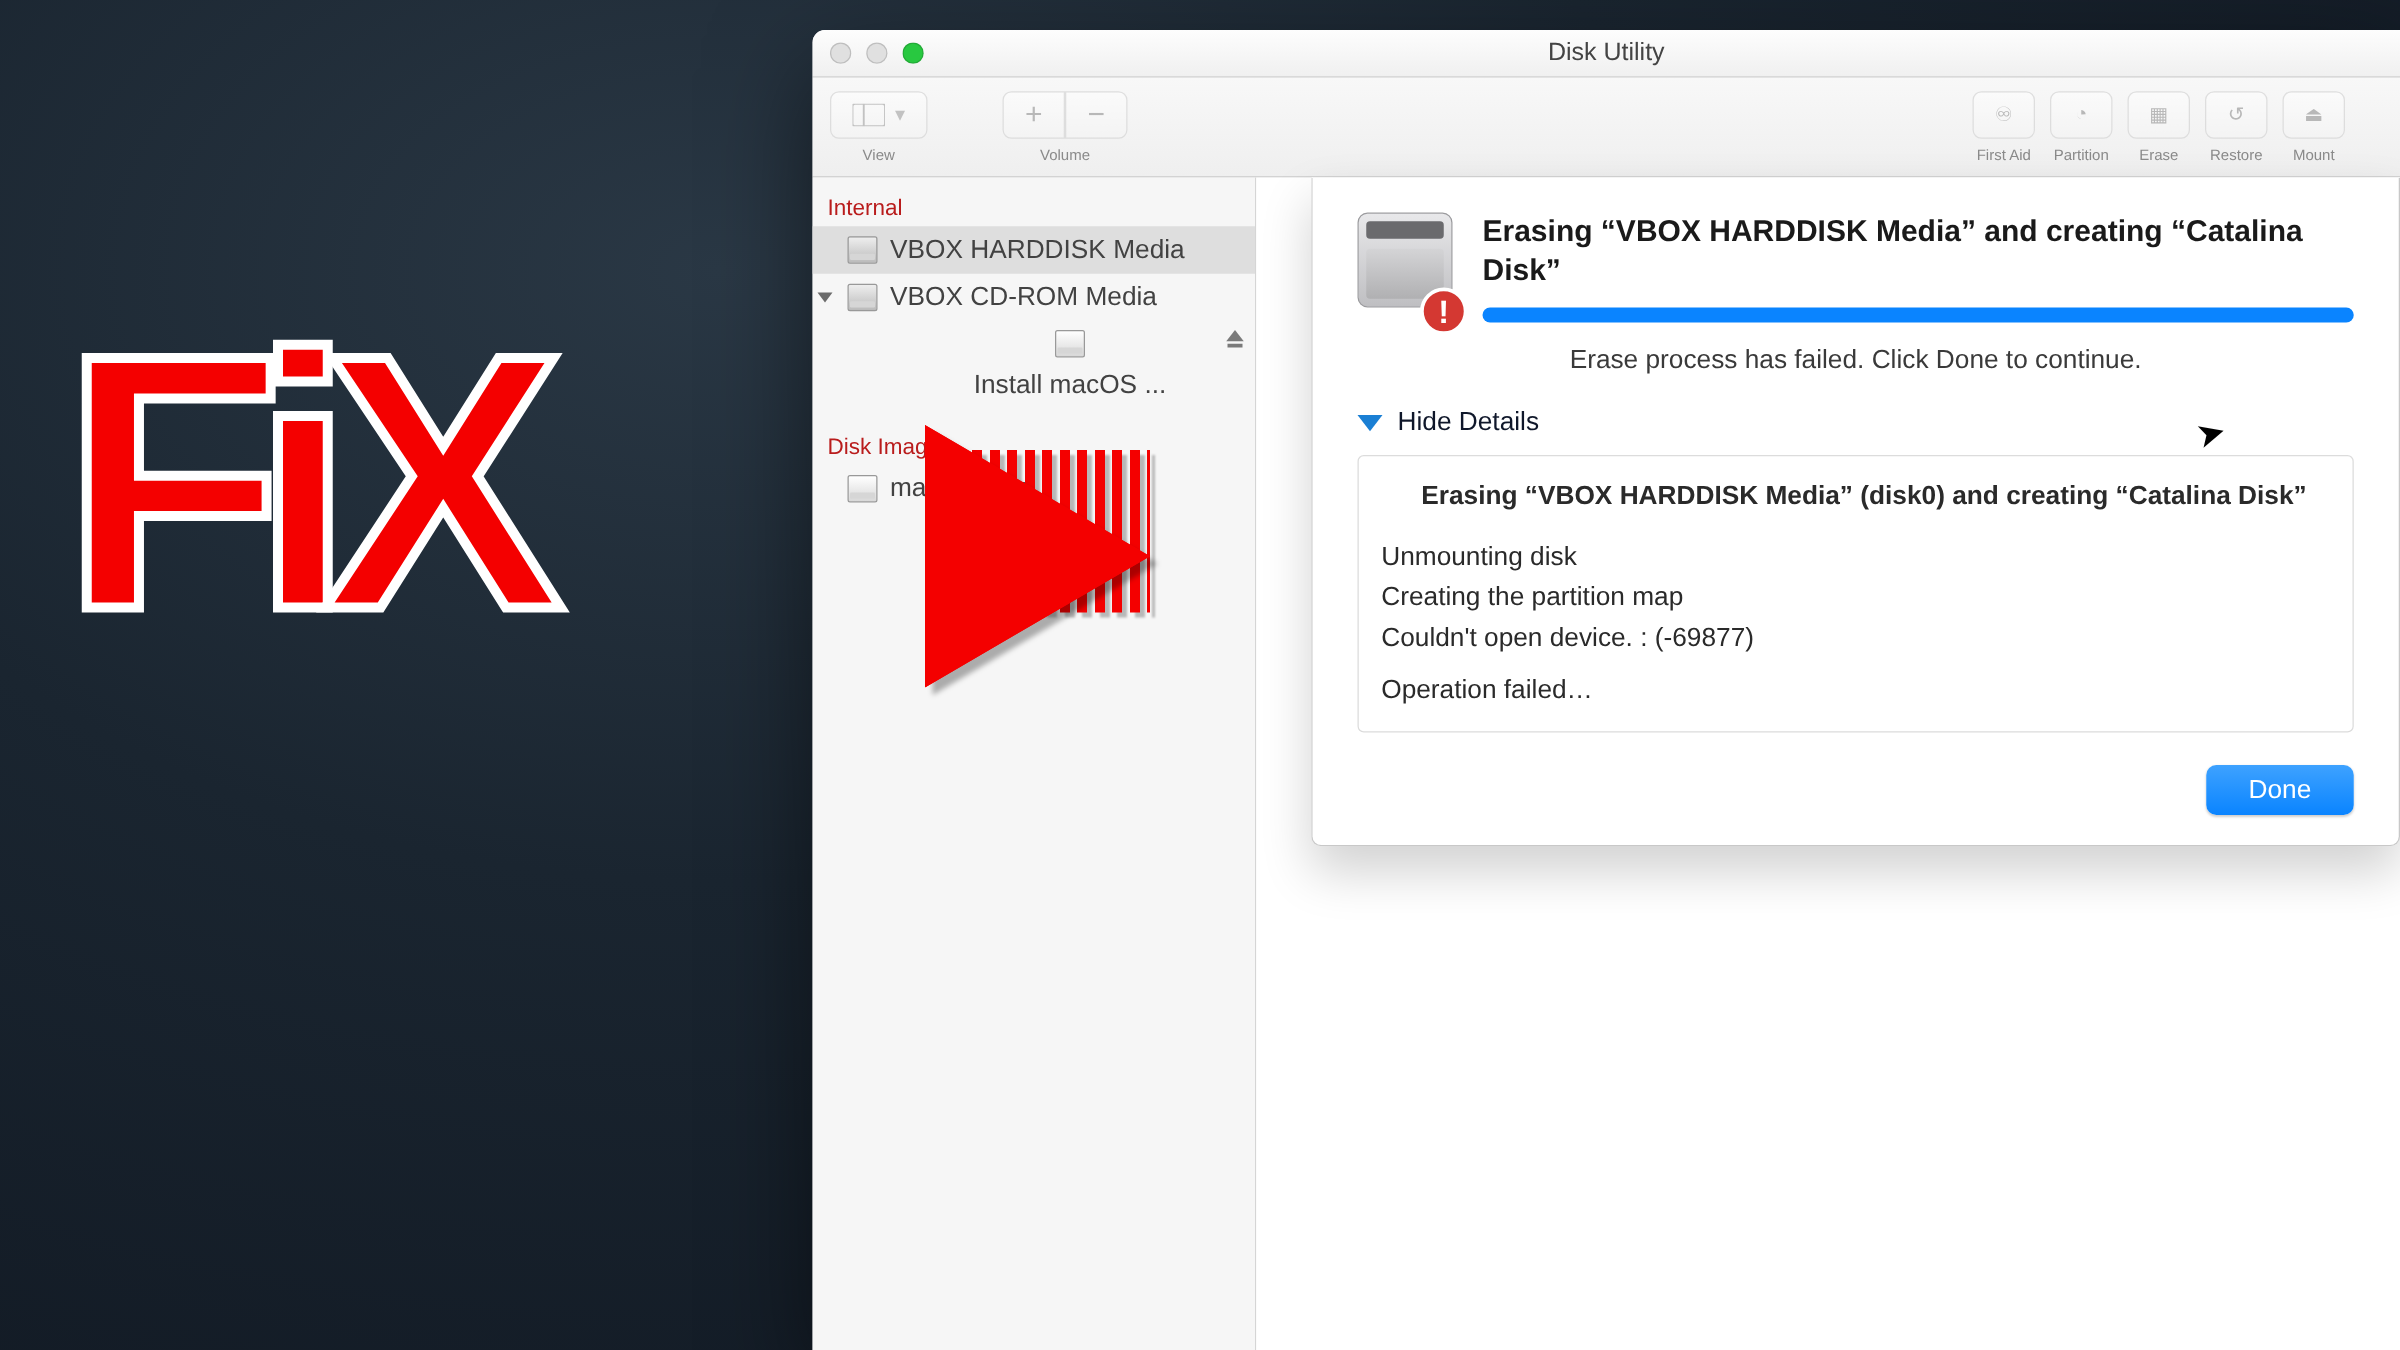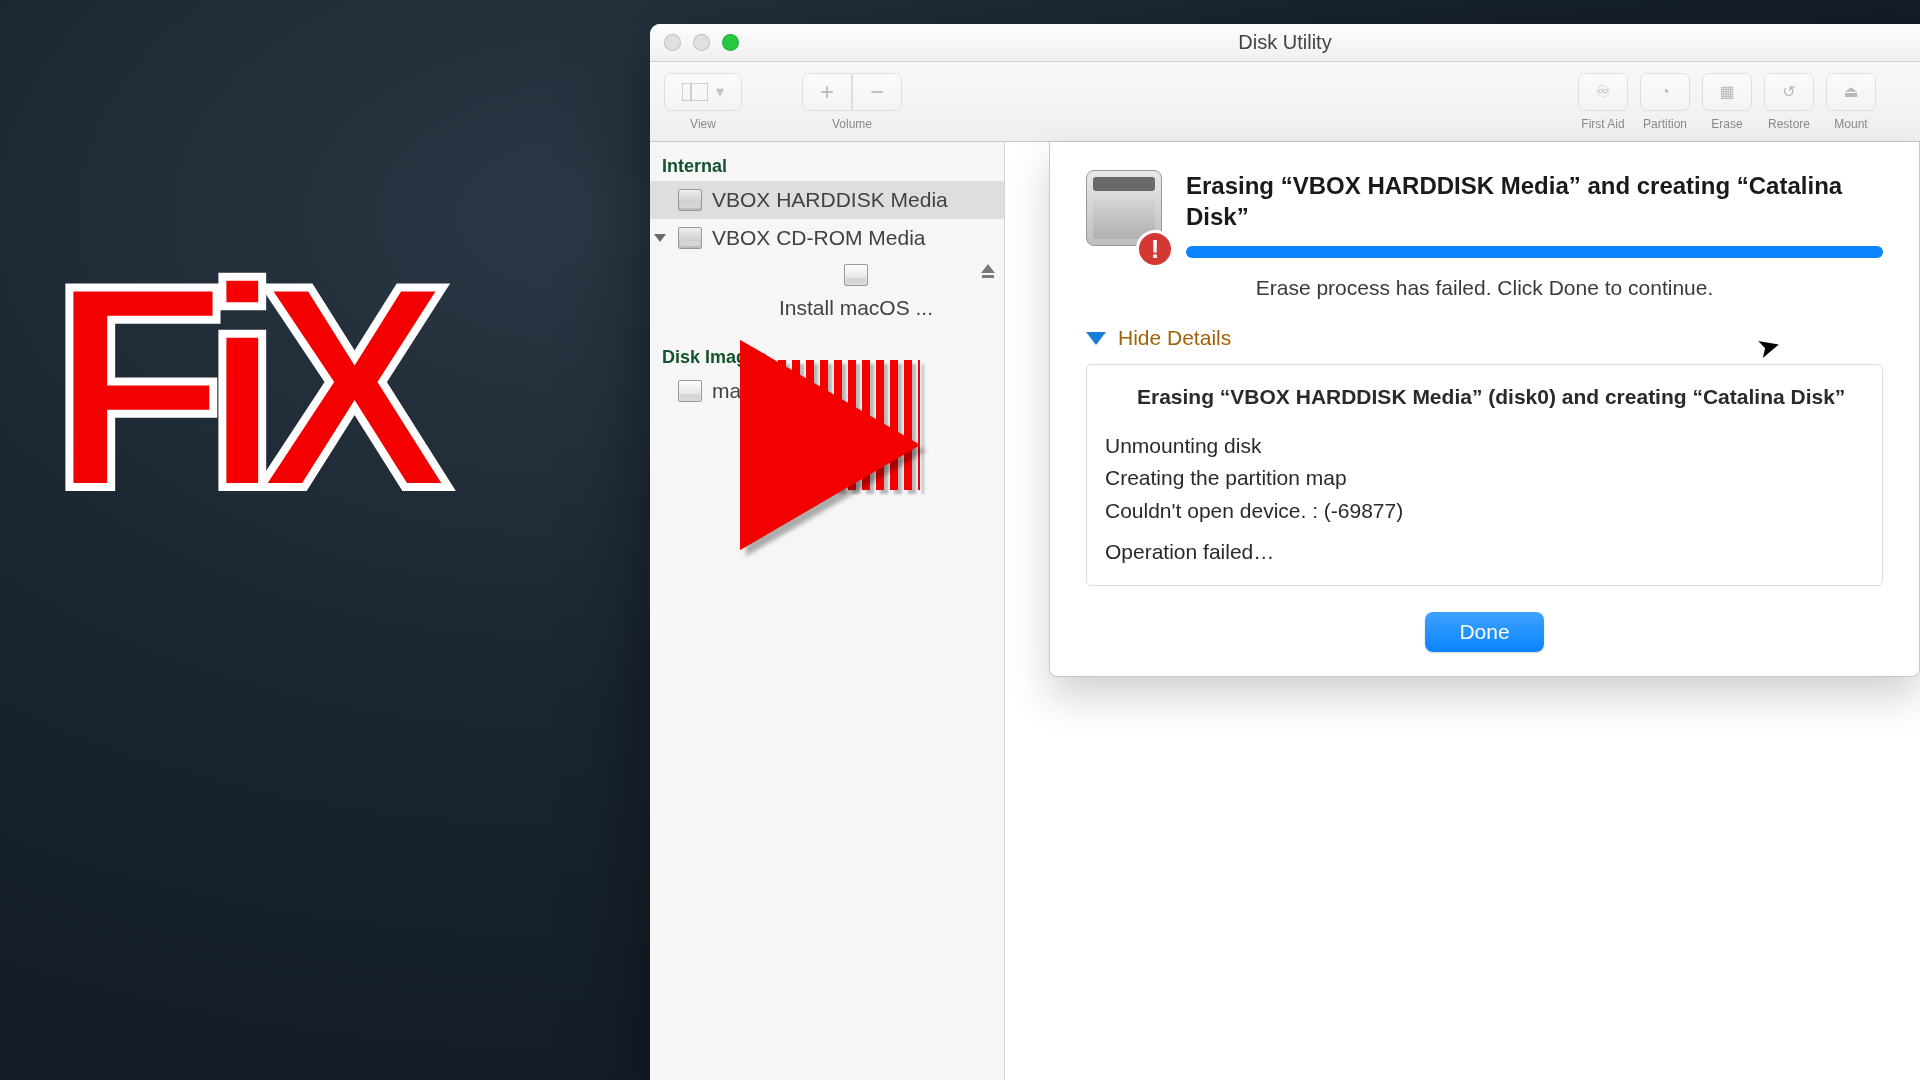--- a/index.html
+++ b/index.html
@@ -101,21 +101,21 @@
   display: flex;
   height: calc(100% - 118px);
 }
 .sidebar {
   width: 355px;
   background: #f6f6f6;
   border-right: 1px solid #d5d5d5;
   padding-top: 8px;
 }
 .sb-header {
-  font-size: 18px; color: #14532d; font-weight: 700;
+  font-size: 18px; color: #b91c1c; font-weight: 400;
   padding: 6px 12px 4px;
 }
 .sb-item {
   display: flex; align-items: center; gap: 10px;
   padding: 7px 8px 7px 28px;
   font-size: 21px; color: #424242;
   position: relative;
 }
 .sb-item.sel { background: #dedede; }
 .sb-item.indent1 { padding-left: 28px; }
@@ -199,37 +199,37 @@
 }
 .progress-wrap{margin-top:14px;}
 .progress{
   height: 12px;border-radius:6px;background:#0a84ff;width:100%;
 }
 .status-text{
   text-align:center;font-size:21px;color:#3a3a3a;margin-top:16px;
 }
 .details-toggle{
   display:flex;align-items:center;gap:12px;margin-top:26px;
-  font-size:21px;color:#a16207;
+  font-size:21px;color:#0f172a;
 }
 .tri-down{
   width:0;height:0;
   border-left:10px solid transparent;
   border-right:10px solid transparent;
   border-top:13px solid #1a7fd4;
 }
 .details-box{
   margin-top:14px;border:1px solid #dcdcdc;border-radius:5px;
   padding:16px 18px;
   font-size:21px;color:#2a2a2a;line-height:1.55;
 }
 .details-box .h{font-weight:700;margin-bottom:16px;margin-left:32px;}
 .details-box .f{font-weight:400;margin-top:9px;}
 .sheet-actions{
-  display:flex;justify-content:center;margin-top:26px;
+  display:flex;justify-content:flex-end;margin-top:26px;
 }
 .done-btn{
   background:linear-gradient(#3ea2ff,#0a84ff);
   color:#fff;font-size:21px;font-weight:500;
   border:none;border-radius:8px;padding:8px 34px;
   box-shadow:0 1px 2px rgba(0,0,0,0.2);
 }
 
 .cursor-arrow{
   position:absolute;left:1757px;top:330px;z-index:10;

